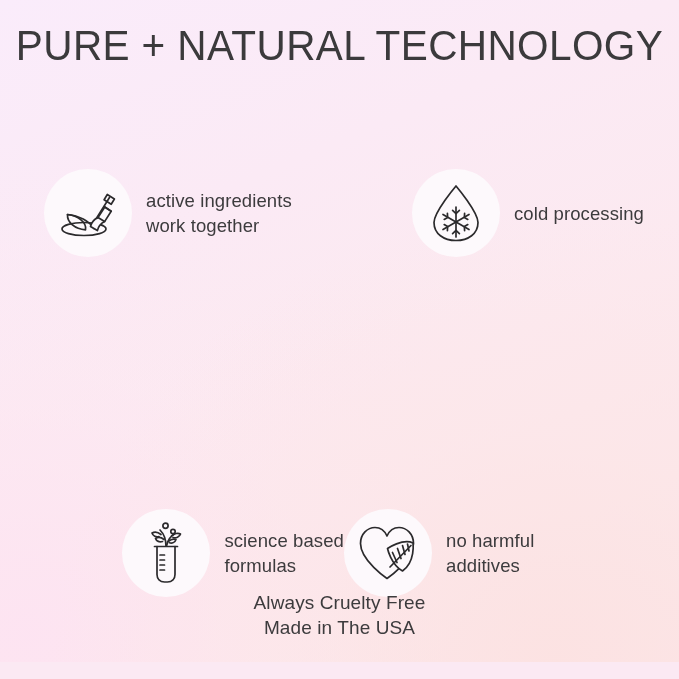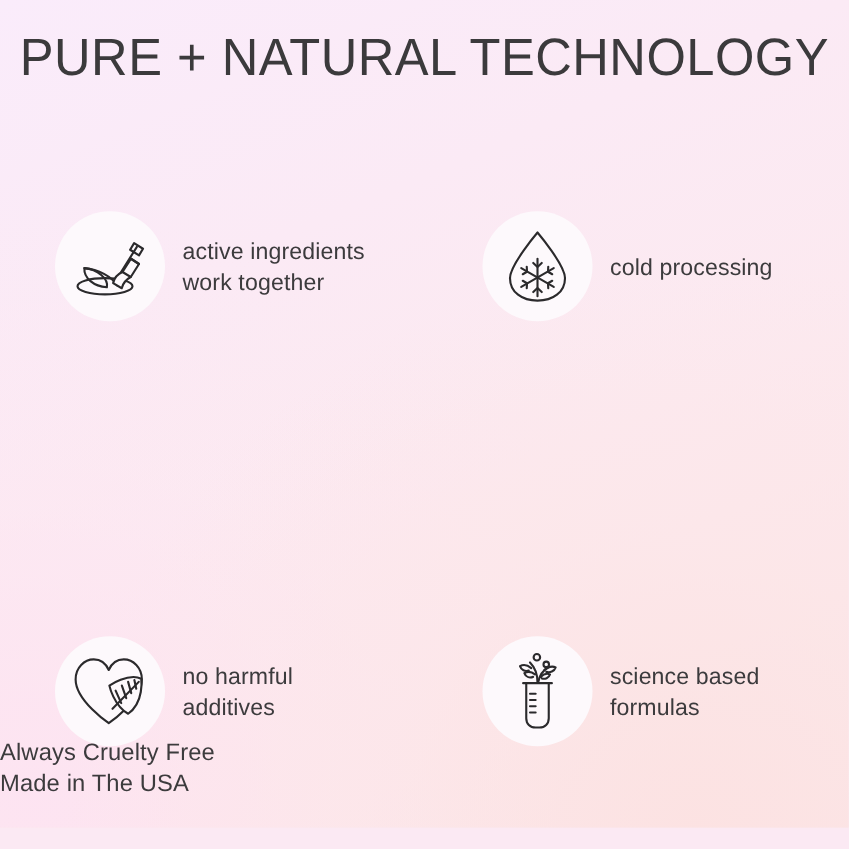--- a/index.html
+++ b/index.html
@@ -53,20 +53,21 @@
     height: 170px;
   }
   .feature {
     display: flex;
     align-items: center;
     width: 300px;
   }
   .feature.col-right {
     padding-left: 42px;
     box-sizing: border-box;
+    justify-content: flex-end;
   }
 
   .icon-badge {
     position: relative;
     flex: 0 0 auto;
     width: 88px;
     height: 88px;
     border-radius: 50%;
     background: #fdf9fc;
     display: flex;
@@ -86,21 +87,21 @@
     white-space: pre-line;
     letter-spacing: 0.1px;
   }
 
   
   .footer {
     position: absolute;
     left: 0;
     bottom: 22px;
     width: 679px;
-    text-align: left;
+    text-align: center;
     font-size: 19px;
     line-height: 25px;
     color: #3c3b3d;
     white-space: pre-line;
     letter-spacing: 0.1px;
   }
 </style>
 </head>
 <body>
 
@@ -155,66 +156,66 @@
     </div>
 
     <div class="feature-row">
 
 
 
     </div>
 
     <div class="feature-row">
 
+      <div class="feature col-right">
+        <div class="icon-badge">
+          <svg width="58" height="62" viewBox="0 0 58 62" fill="none" stroke="#2b2a2c" stroke-width="1.7" stroke-linecap="round" stroke-linejoin="round" aria-hidden="true">
+
+            <path d="M20 24.5 L20 52.5 C20 57 23 60 27.5 60 L30.5 60 C35 60 38 57 38 52.5 L38 24.5"></path>
+            <path d="M17.5 24.5 L40.5 24.5"></path>
+
+            <path d="M23 33 L27.5 33"></path>
+            <path d="M23 38 L27.5 38"></path>
+            <path d="M23 43 L27.5 43"></path>
+            <path d="M23 48 L27.5 48"></path>
+
+            <path d="M29 24 C29 18 27 12 23 8"></path>
+            <path d="M29.5 24 C30.5 18.5 33 14.5 37.5 12"></path>
+
+            <path d="M24 12.5 C21 10 17.5 9.5 15 11 C16 14 19 15.5 22 14.5"></path>
+            <path d="M27 17.5 C24.5 15.5 21 15 18.5 16.5 C19.5 19.5 22.5 20.5 25.5 19.5"></path>
+
+            <path d="M34.5 14 C37 11.5 41 10.5 43.5 12 C42.5 15 39 16.5 36 15.5"></path>
+            <path d="M31.5 19.5 C33.5 17.5 36.5 16.5 39 17.5 C38 20.5 35 21.5 32.5 20.8"></path>
+
+            <circle cx="28.5" cy="3.8" r="2.6"></circle>
+            <circle cx="36" cy="9.5" r="2.2"></circle>
+          </svg>
+        </div>
+        <div class="feature-label">science based
+formulas</div>
+      </div>
+
       <div class="feature col-left">
         <div class="icon-badge">
           <svg width="62" height="58" viewBox="0 0 62 58" fill="none" stroke="#2b2a2c" stroke-width="1.7" stroke-linecap="round" stroke-linejoin="round" aria-hidden="true">
             <path d="M30 54.5 C30 54.5 3.5 36.5 3.5 19.5 C3.5 10 10.5 3.5 18 3.5 C24 3.5 28 7.5 30 12 C32 7.5 36 3.5 42 3.5 C49.5 3.5 56.5 10 56.5 19.5 C56.5 36.5 30 54.5 30 54.5 Z"></path>
 
             <path d="M56 19 C56 19 58.5 38 45.5 47 C34 40.5 30.5 24.5 30.5 24.5 C30.5 24.5 46 14 56 19 Z" fill="#fdf9fc"></path>
             <path d="M54 21.5 L33 43"></path>
             <path d="M50.5 20 L52 27"></path>
             <path d="M45.5 21.5 L48 30.5"></path>
             <path d="M40.5 24.5 L44 34.5"></path>
             <path d="M35.5 28.5 L40 38.5"></path>
           </svg>
         </div>
         <div class="feature-label">no harmful
 additives</div>
       </div>
 
-      <div class="feature col-right">
-        <div class="icon-badge">
-          <svg width="58" height="62" viewBox="0 0 58 62" fill="none" stroke="#2b2a2c" stroke-width="1.7" stroke-linecap="round" stroke-linejoin="round" aria-hidden="true">
-
-            <path d="M20 24.5 L20 52.5 C20 57 23 60 27.5 60 L30.5 60 C35 60 38 57 38 52.5 L38 24.5"></path>
-            <path d="M17.5 24.5 L40.5 24.5"></path>
-
-            <path d="M23 33 L27.5 33"></path>
-            <path d="M23 38 L27.5 38"></path>
-            <path d="M23 43 L27.5 43"></path>
-            <path d="M23 48 L27.5 48"></path>
-
-            <path d="M29 24 C29 18 27 12 23 8"></path>
-            <path d="M29.5 24 C30.5 18.5 33 14.5 37.5 12"></path>
-
-            <path d="M24 12.5 C21 10 17.5 9.5 15 11 C16 14 19 15.5 22 14.5"></path>
-            <path d="M27 17.5 C24.5 15.5 21 15 18.5 16.5 C19.5 19.5 22.5 20.5 25.5 19.5"></path>
-
-            <path d="M34.5 14 C37 11.5 41 10.5 43.5 12 C42.5 15 39 16.5 36 15.5"></path>
-            <path d="M31.5 19.5 C33.5 17.5 36.5 16.5 39 17.5 C38 20.5 35 21.5 32.5 20.8"></path>
-
-            <circle cx="28.5" cy="3.8" r="2.6"></circle>
-            <circle cx="36" cy="9.5" r="2.2"></circle>
-          </svg>
-        </div>
-        <div class="feature-label">science based
-formulas</div>
-      </div>
-
     </div>
 
   </div>
 
   <div class="footer">Always Cruelty Free
 Made in The USA</div>
 
 </div>
 
 </body></html>

